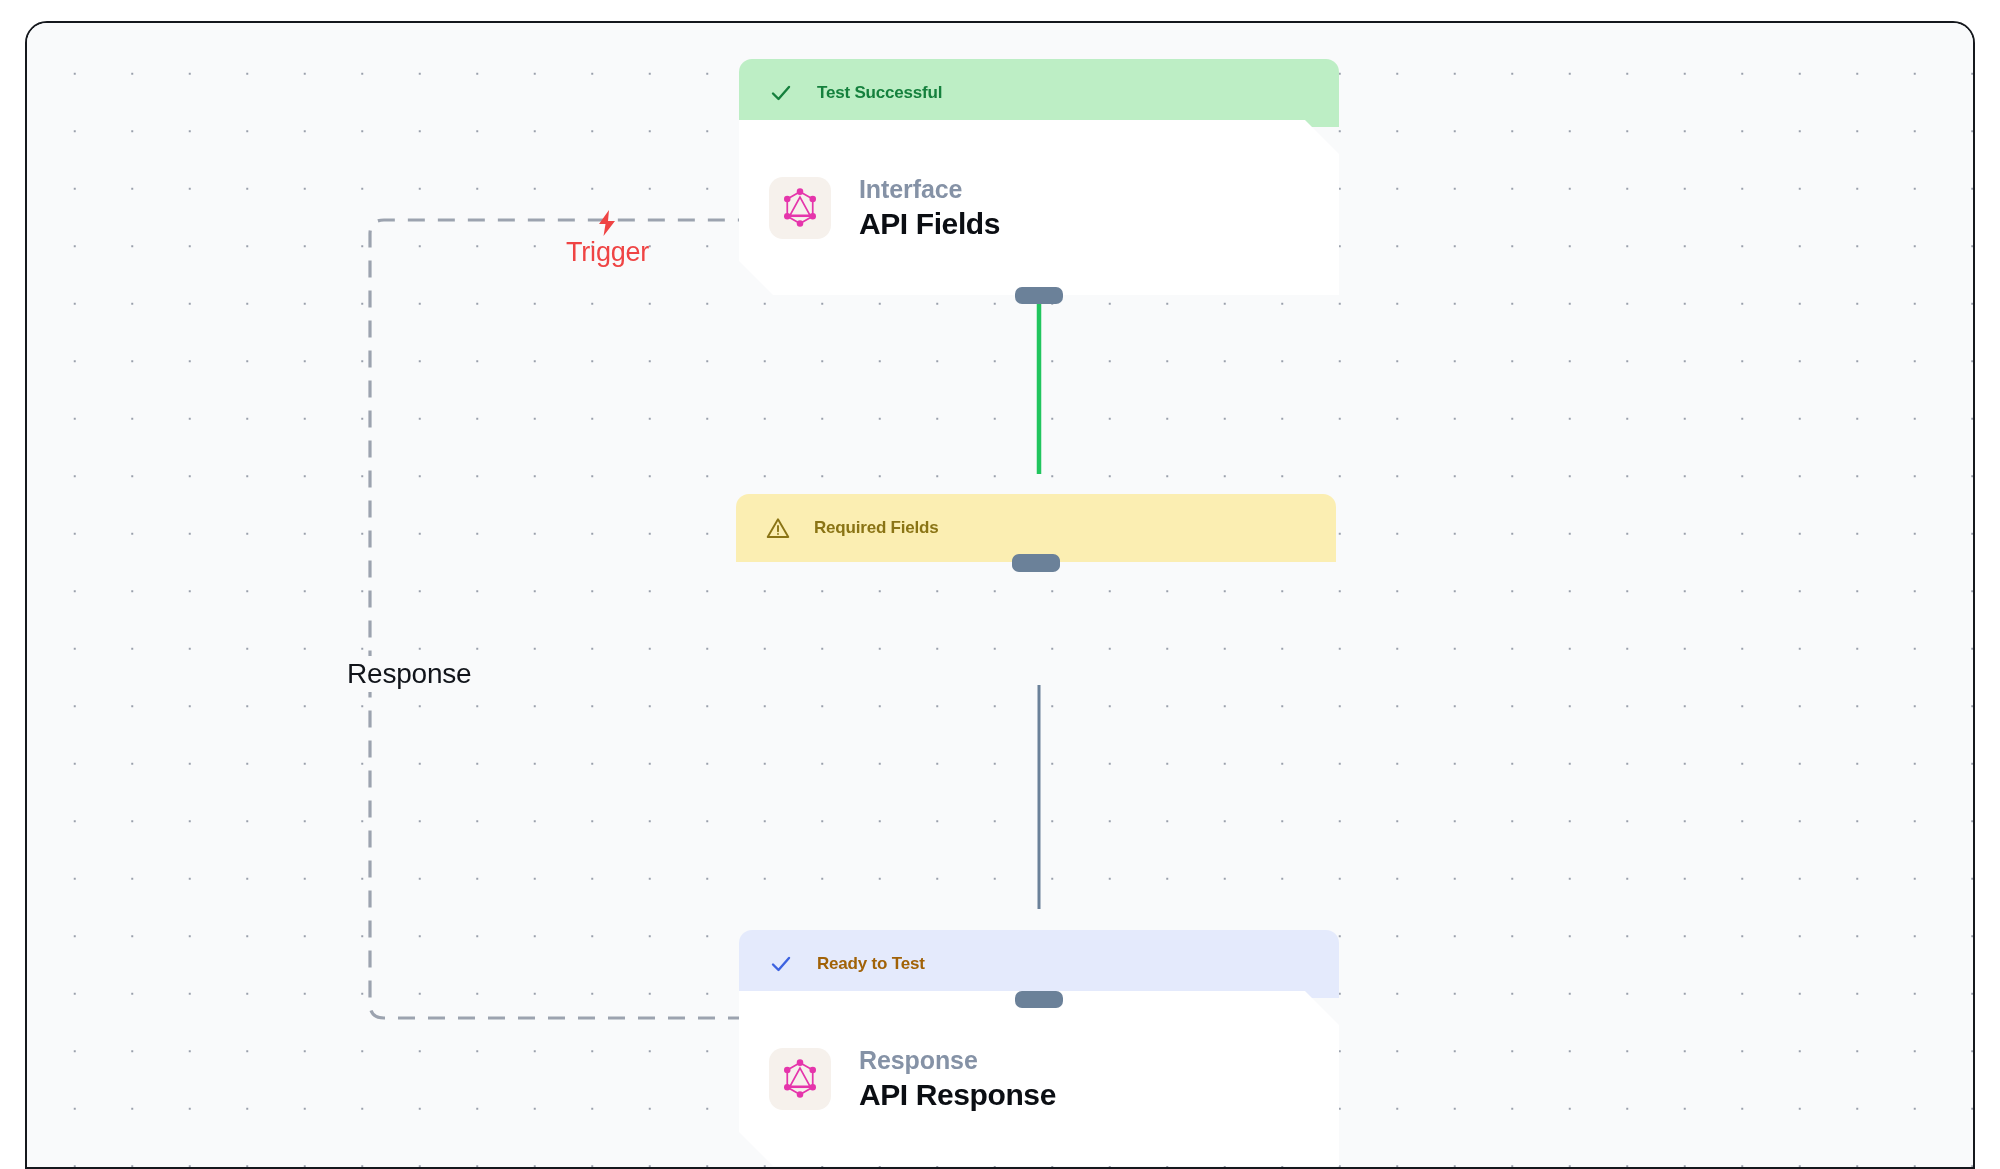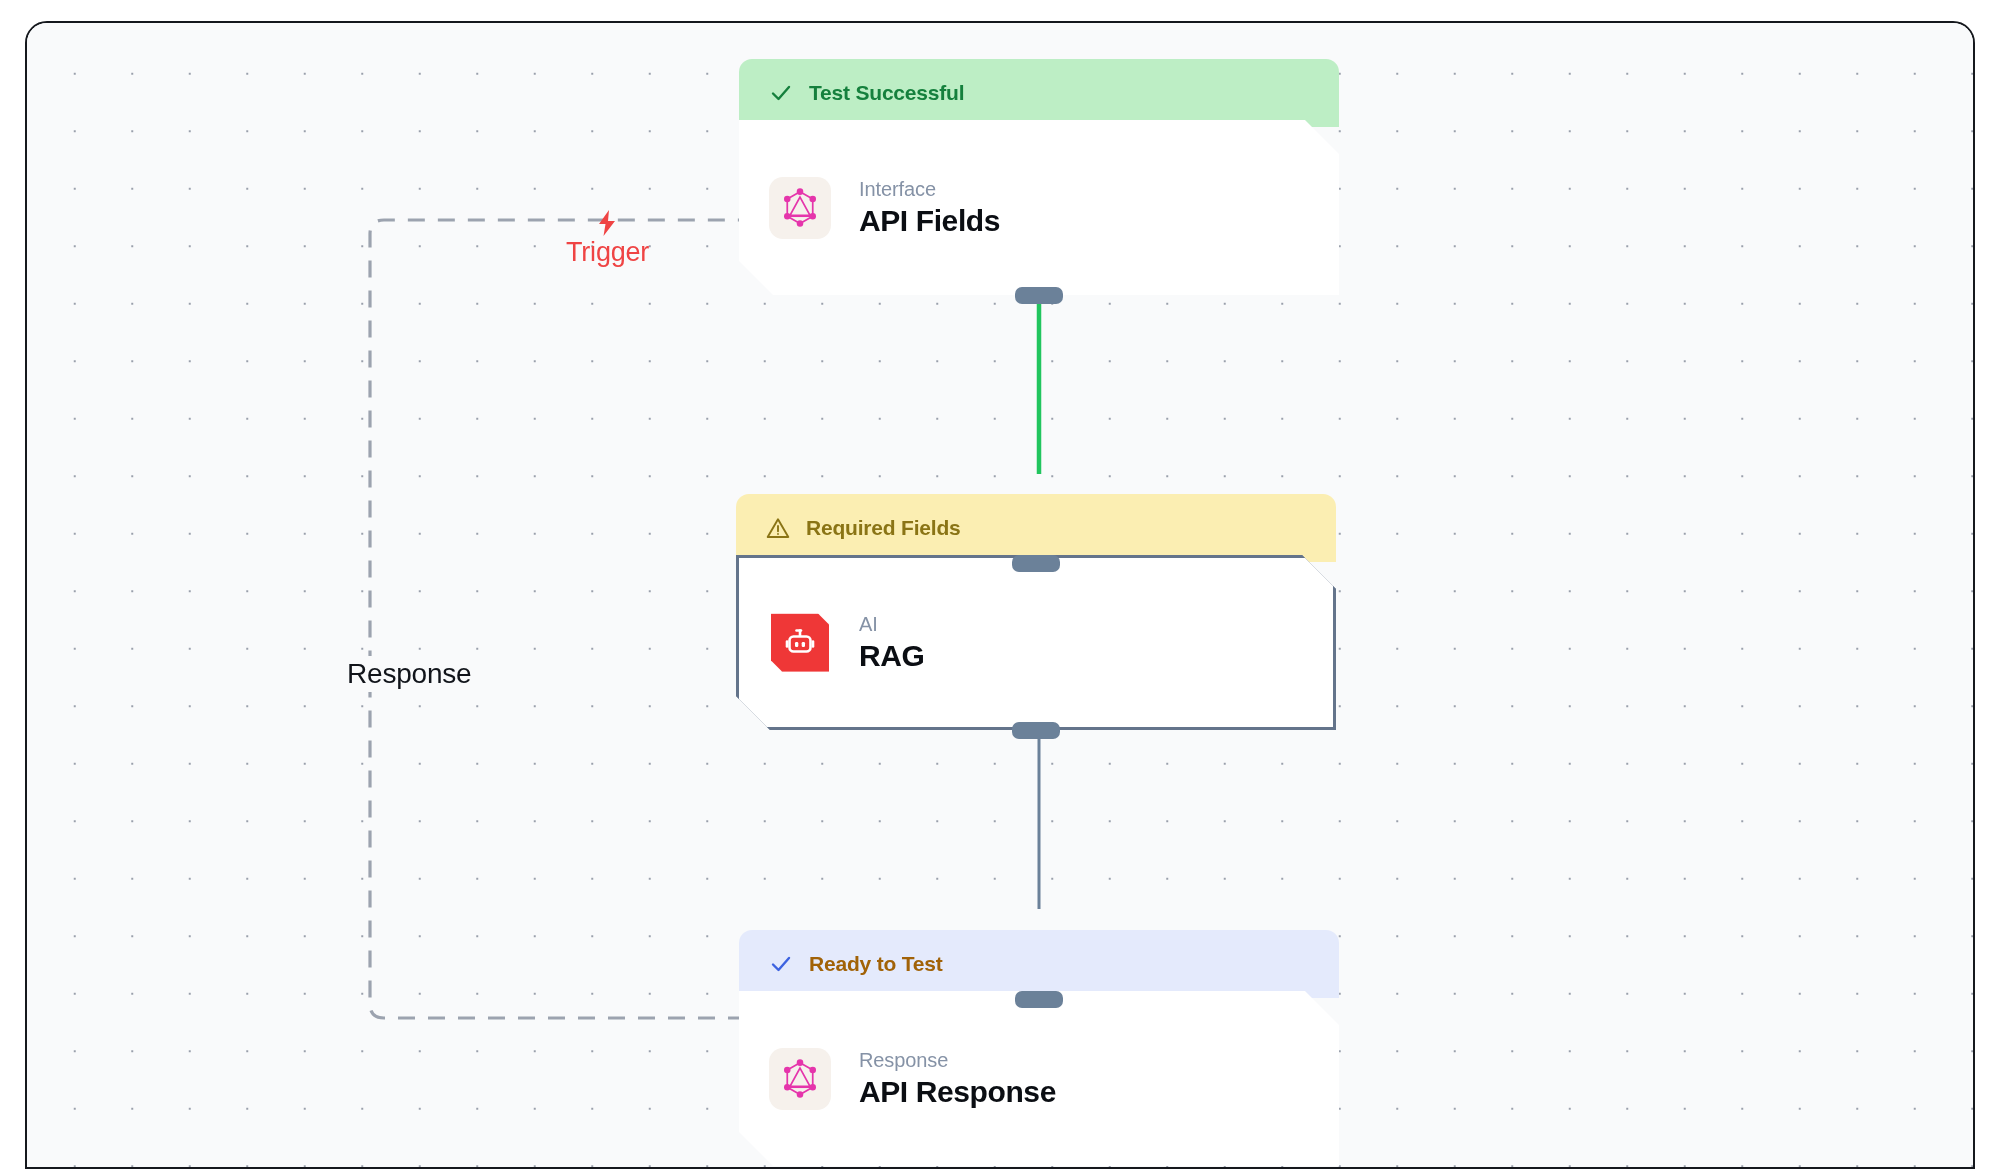--- a/index.html
+++ b/index.html
@@ -84,24 +84,24 @@
     width: 600px;
   }
 
   
   .node-banner {
     position: relative;
     height: 68px;
     display: flex;
     align-items: center;
     padding-left: 30px;
-    gap: 16px;
+    gap: 24px;
     border-top-left-radius: 13px;
     border-top-right-radius: 13px;
-    font-size: 21px;
+    font-size: 17px;
     font-weight: 700;
     letter-spacing: -0.2px;
   }
   .node-banner .bn-ico {
     display: inline-flex;
     align-items: center;
     justify-content: center;
     width: 24px;
     height: 24px;
   }
@@ -152,23 +152,23 @@
     inset: 2px;
     background: #ef3737;
     -webkit-clip-path: polygon(0 0, calc(100% - 11px) 0, 100% 11px, 100% 100%, 11px 100%, 0 calc(100% - 11px));
     clip-path: polygon(0 0, calc(100% - 11px) 0, 100% 11px, 100% 100%, 11px 100%, 0 calc(100% - 11px));
     box-shadow: 0 0 22px 8px rgba(239,55,55,0.55);
   }
   .node-icon svg { position: relative; z-index: 2; }
 
   .node-text { display: flex; flex-direction: column; gap: 3px; }
   .node-kind {
-    font-size: 20px;
+    font-size: 25px;
     color: #8592a6;
-    font-weight: 400;
+    font-weight: 700;
     letter-spacing: -0.1px;
   }
   .node-title {
     font-size: 30px;
     color: #0b0e13;
     font-weight: 700;
     letter-spacing: -0.4px;
   }
 
   
@@ -262,42 +262,20 @@
       <span class="bn-ico">
         <svg width="24" height="24" viewBox="0 0 24 24" fill="none" stroke="#8a7415" stroke-width="1.9" stroke-linecap="round" stroke-linejoin="round">
           <path d="M12 3.2 L22.3 21 L1.7 21 Z"></path>
           <line x1="12" y1="10" x2="12" y2="15.2"></line>
           <circle cx="12" cy="18" r="0.9" fill="#8a7415" stroke="none"></circle>
         </svg>
       </span>
       <span>Required Fields</span>
     </div>
 
-    <div class="node-card selected">
-      <div class="node-icon">
-        <div class="icon-plate-red"></div>
-        <svg width="36" height="36" viewBox="0 0 36 36">
-          <g fill="none" stroke="#ffffff" stroke-width="2.6" stroke-linecap="round" stroke-linejoin="round">
-            <path d="M18 5.5 L18 10.5"></path>
-            <path d="M14.5 5.5 L19 5.5"></path>
-            <rect x="7.5" y="11.5" width="21" height="15" rx="4"></rect>
-            <path d="M5 16.5 L5 21.5"></path>
-            <path d="M31 16.5 L31 21.5"></path>
-          </g>
-          <g fill="#ffffff">
-            <rect x="13" y="17" width="3.3" height="5" rx="1.3"></rect>
-            <rect x="19.7" y="17" width="3.3" height="5" rx="1.3"></rect>
-          </g>
-        </svg>
-      </div>
-      <div class="node-text">
-        <span class="node-kind">AI</span>
-        <span class="node-title">RAG</span>
-      </div>
-    </div>
 
     <div class="handle handle-top" style="top:61px;"></div>
     <div class="handle handle-bottom"></div>
   </div>
 
   <div class="node" id="node-api-response">
     <div class="node-banner banner-ready">
       <span class="bn-ico">
         <svg width="24" height="24" viewBox="0 0 24 24" fill="none" stroke="#3d63e0" stroke-width="2.4" stroke-linecap="round" stroke-linejoin="round">
           <path d="M4 12.5 L9.5 18 L20 6"></path>

